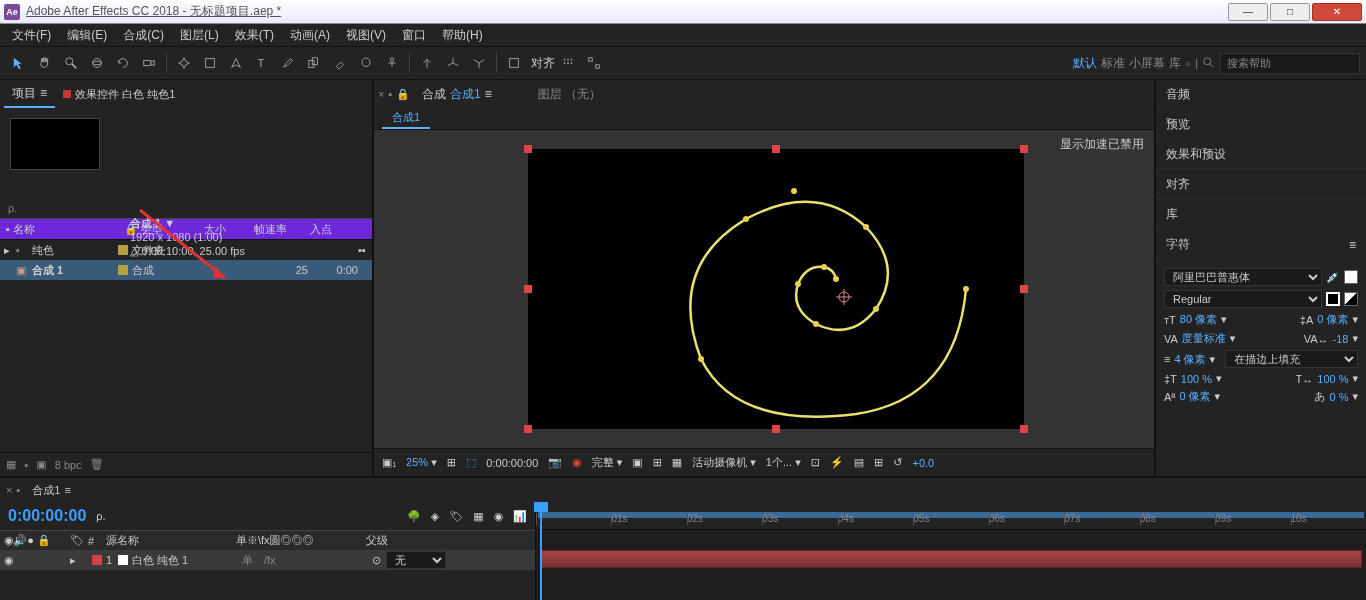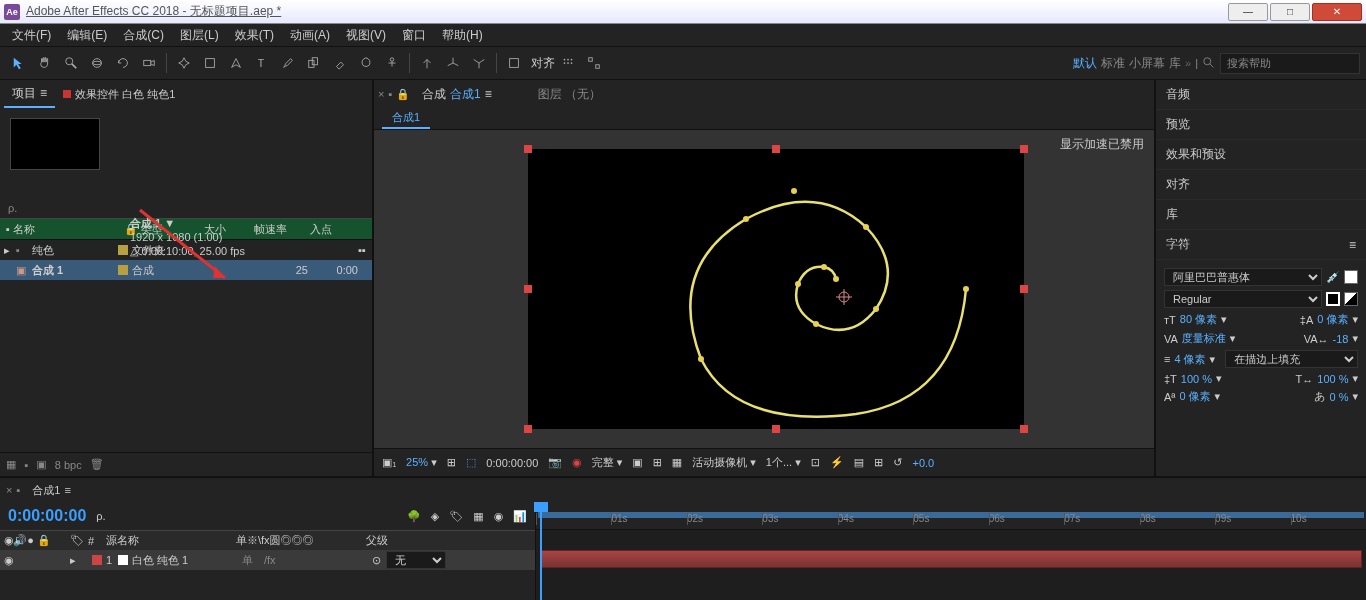--- a/index.html
+++ b/index.html
@@ -35,21 +35,21 @@
 .panel-tabs { height: 28px; display: flex; align-items: center; background: #232323; padding: 0 4px; }
 .tab { padding: 4px 8px; color: #ccc; font-size: 12px; border-bottom: 2px solid transparent; display: flex; align-items: center; gap: 4px; }
 .tab.active { border-bottom-color: #5bb0ff; align-items: center; }
 .tab-ext { color: #ccc; padding: 4px 8px; display: flex; align-items: center; gap: 4px; }
 .red-dot { width: 8px; height: 8px; background: #c33; }
 .comp-thumb { width: 90px; height: 52px; background: #000; border: 1px solid #444; margin: 10px; }
 .comp-info { position: absolute; left: 130px; top: 108px; font-size: 11px; color: #ccc; line-height: 14px; }
 .comp-area { position: relative; height: 90px; }
 .red-arrow { position: absolute; left: 135px; top: 100px; width: 100px; height: 80px; pointer-events: none; }
 .proj-search { margin: 4px 8px; display: flex; align-items: center; gap: 4px; color: #888; }
-.proj-header { display: flex; background: #14532d; height: 22px; align-items: center; border-top: 1px solid #444; border-bottom: 1px solid #111; }
+.proj-header { display: flex; background: #6d28d9; height: 22px; align-items: center; border-top: 1px solid #444; border-bottom: 1px solid #111; }
 .ph-col { padding: 0 6px; color: #ccc; font-size: 11px; }
 .proj-rows { flex: 1; background: #232323; }
 .proj-row { display: flex; height: 20px; align-items: center; padding-left: 4px; }
 .proj-row.sel { background: #3a5a7a; }
 .color-sw { width: 10px; height: 10px; margin-right: 4px; }
 .proj-footer { height: 24px; background: #232323; border-top: 1px solid #111; display: flex; align-items: center; padding: 0 6px; gap: 8px; color: #888; }
 
 
 .comp-panel { flex: 1; background: #1a1a1a; display: flex; flex-direction: column; }
 .comp-tabs { height: 28px; display: flex; align-items: center; background: #232323; padding: 0 4px; gap: 0; }

